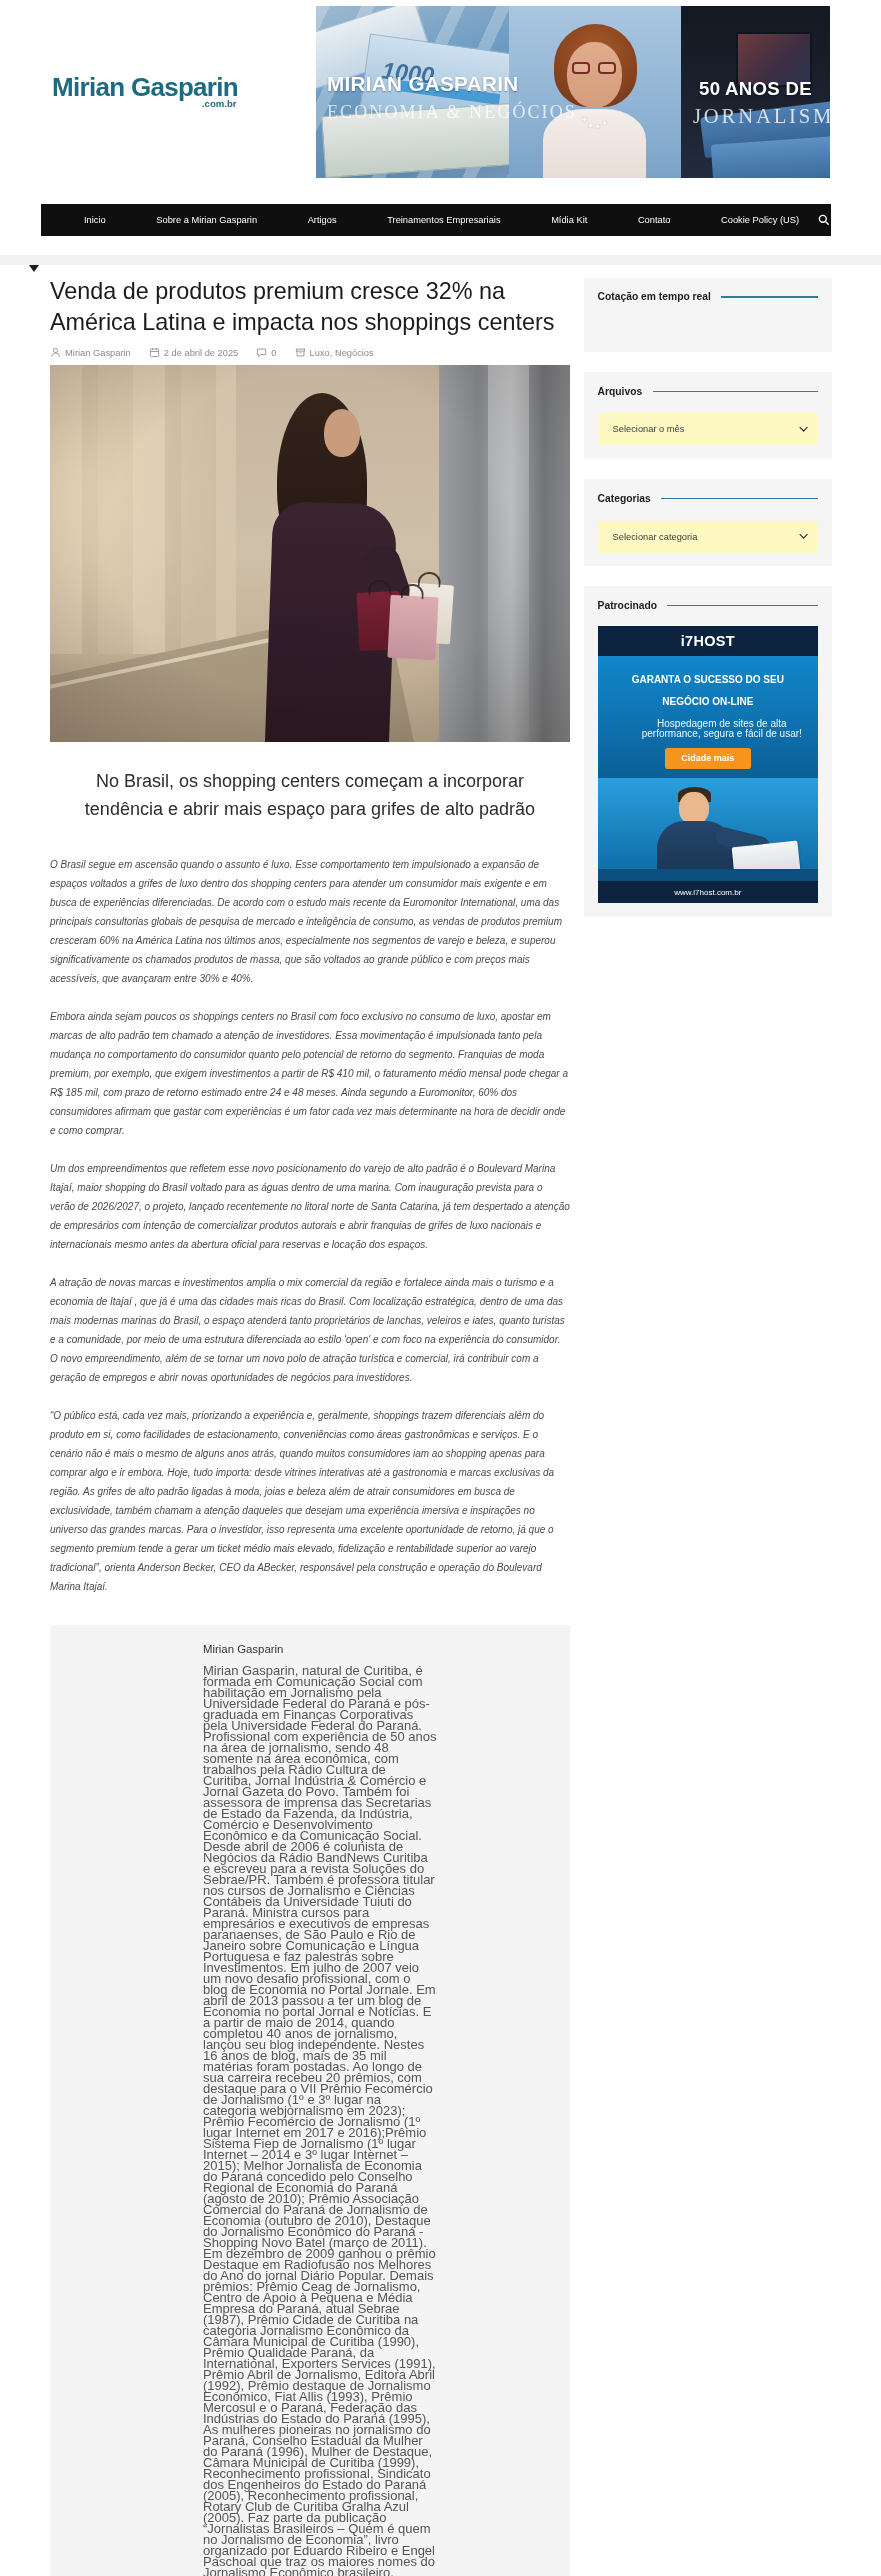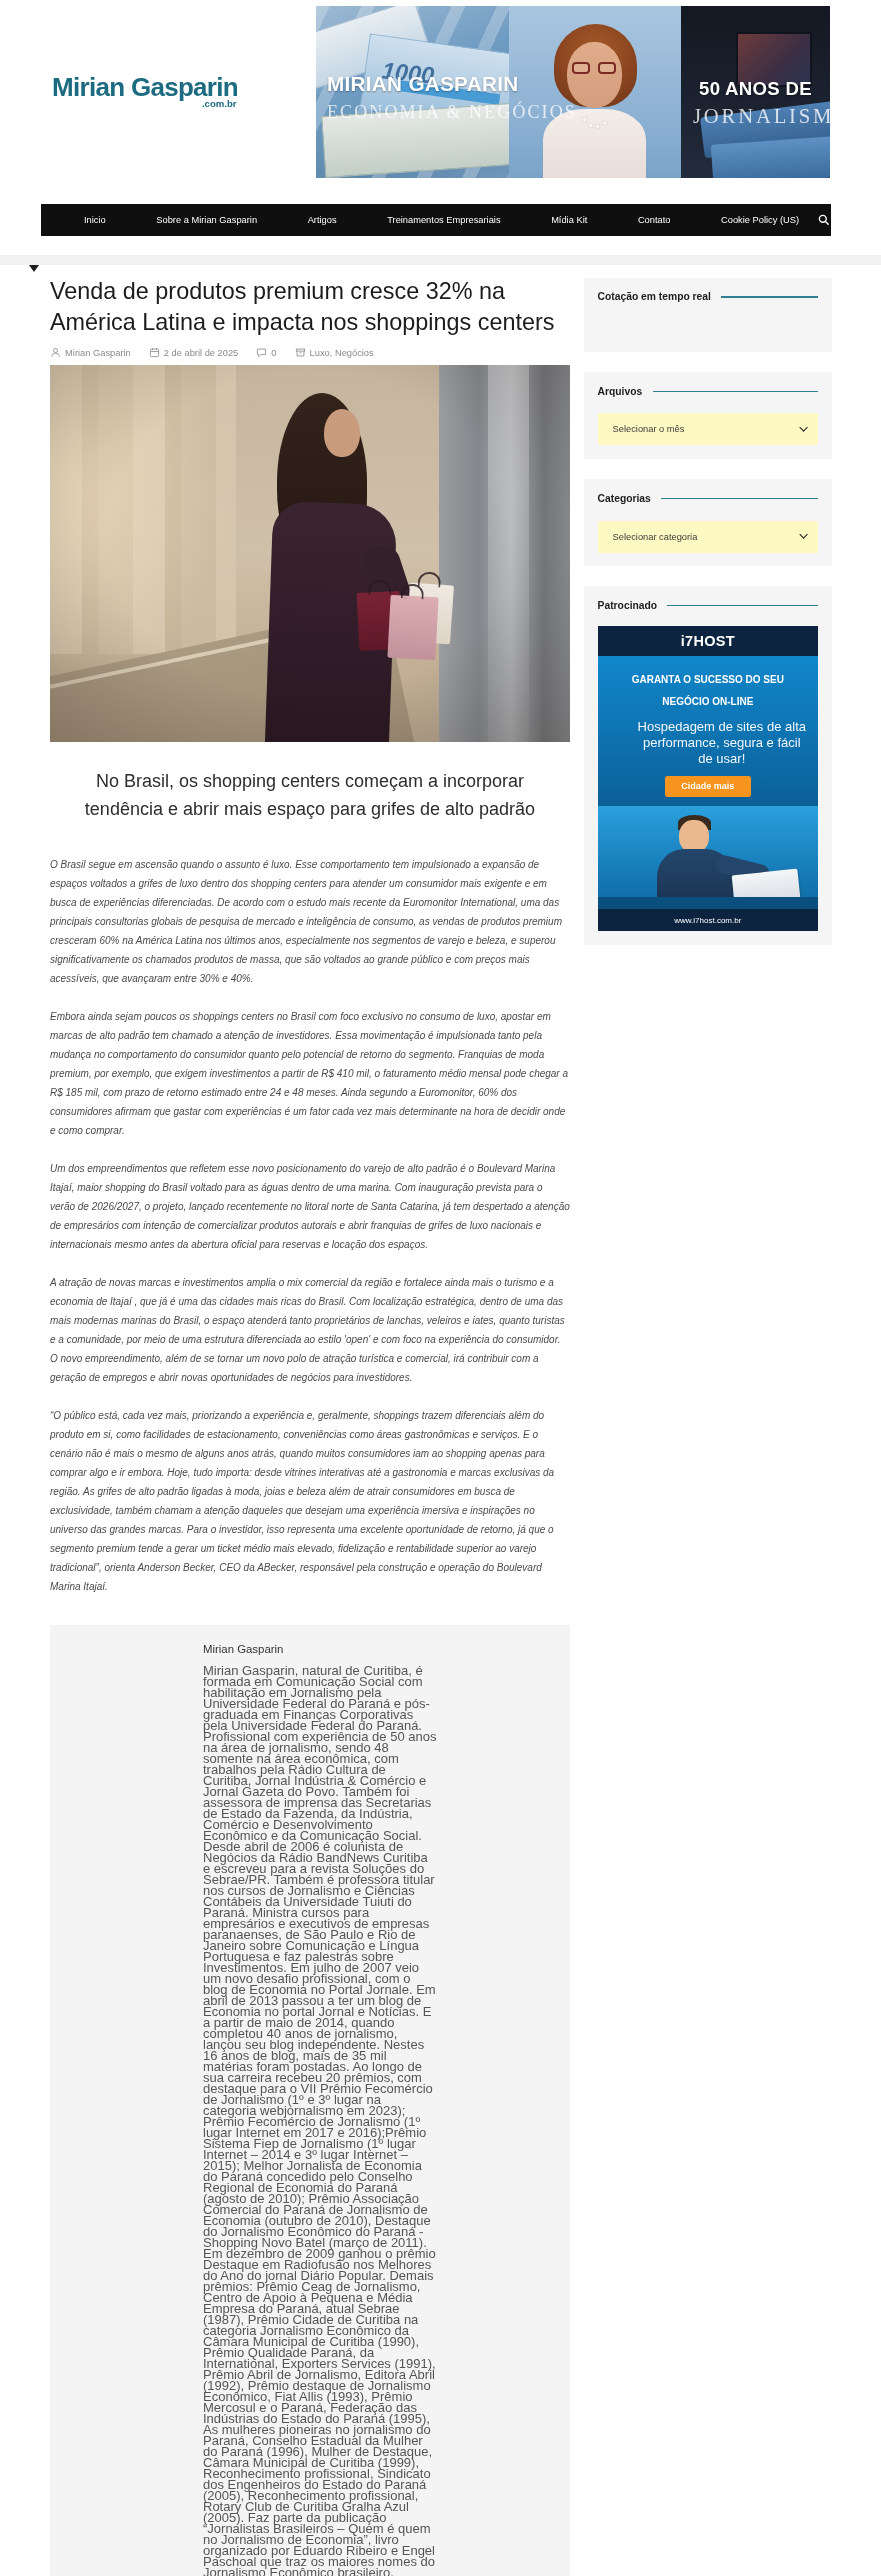--- a/index.html
+++ b/index.html
@@ -109,21 +109,21 @@
   .widget-rule { flex:1; height:1.4px; background:#2e7f93; margin-left:10.3px; }
   .widget-spacer { height:36px; }
   .w-select { margin-top:16.5px; background:#fef9c3; height:32px; border-radius:1.4px; display:flex; align-items:center; justify-content:space-between; padding:0 12.4px 0 15px; font-size:9.3px; color:#3c3c3c; cursor:pointer; }
   .chev { width:6.2px; height:6.2px; border-right:1.7px solid #1c1c1c; border-bottom:1.7px solid #1c1c1c; transform:rotate(45deg) translateY(-2.1px); }
 
   .ad { margin-top:15px; width:100%; cursor:pointer; }
   .ad-top { height:30px; background:#0d2440; display:flex; align-items:center; justify-content:center; }
   .ad-logo { color:#fff; font-size:14.5px; font-weight:bold; letter-spacing:0.3px; }
   .ad-main { background:linear-gradient(180deg,#1187cb 0%,#0d6ca8 70%,#0b5f97 100%); padding:12.4px 11px 9.6px; text-align:center; }
   .ad-headline { color:#fff; font-size:10px; font-weight:700; line-height:22px; }
-  .ad-sub { color:rgba(255,255,255,.95); font-size:13px; line-height:16px; margin-top:6.2px;margin-left:28px; }
+  .ad-sub { color:rgba(255,255,255,.95); font-size:10px; line-height:10px; margin-top:6.2px;margin-left:28px; }
   .ad-btn { display:inline-block; margin-top:9px; background:#f7941d; color:#fff; font-size:9px; font-weight:bold; padding:5.5px 16.5px; border-radius:2.8px; cursor:pointer; }
   .ad-photo { position:relative; height:103px; overflow:hidden; background:linear-gradient(180deg,#2aa0dd 0%,#1478b4 70%,#0f6aa2 100%); }
   .adm-head { position:absolute; left:81px; top:13.8px; width:30px; height:33px; background:#e9b88f; border-radius:46%; }
   .adm-hairm { position:absolute; left:80px; top:8.3px; width:33px; height:15px; background:#3a2a1d; border-radius:50% 50% 0 0; }
   .adm-torso { position:absolute; left:59px; top:43px; width:76px; height:62px; background:linear-gradient(180deg,#24466b,#1a3350); border-radius:27.5px 27.5px 0 0; }
   .adm-arm { position:absolute; left:117px; top:54px; width:55px; height:18px; background:#24466b; border-radius:9.6px; transform:rotate(14deg); }
   .adm-laptop { position:absolute; left:135px; top:66px; width:66px; height:30px; background:linear-gradient(180deg,#f4f6f8,#d9dee3); transform:rotate(-6deg); border-radius:2.1px; box-shadow:0 1.4px 2.8px rgba(0,0,0,.3); }
   .adm-desk { position:absolute; left:0; bottom:0; width:100%; height:12.4px; background:#0a4f7d; }
   .ad-bottom { height:22px; background:#0d2440; display:flex; align-items:center; justify-content:center; color:#fff; font-size:8px; }
 </style>

